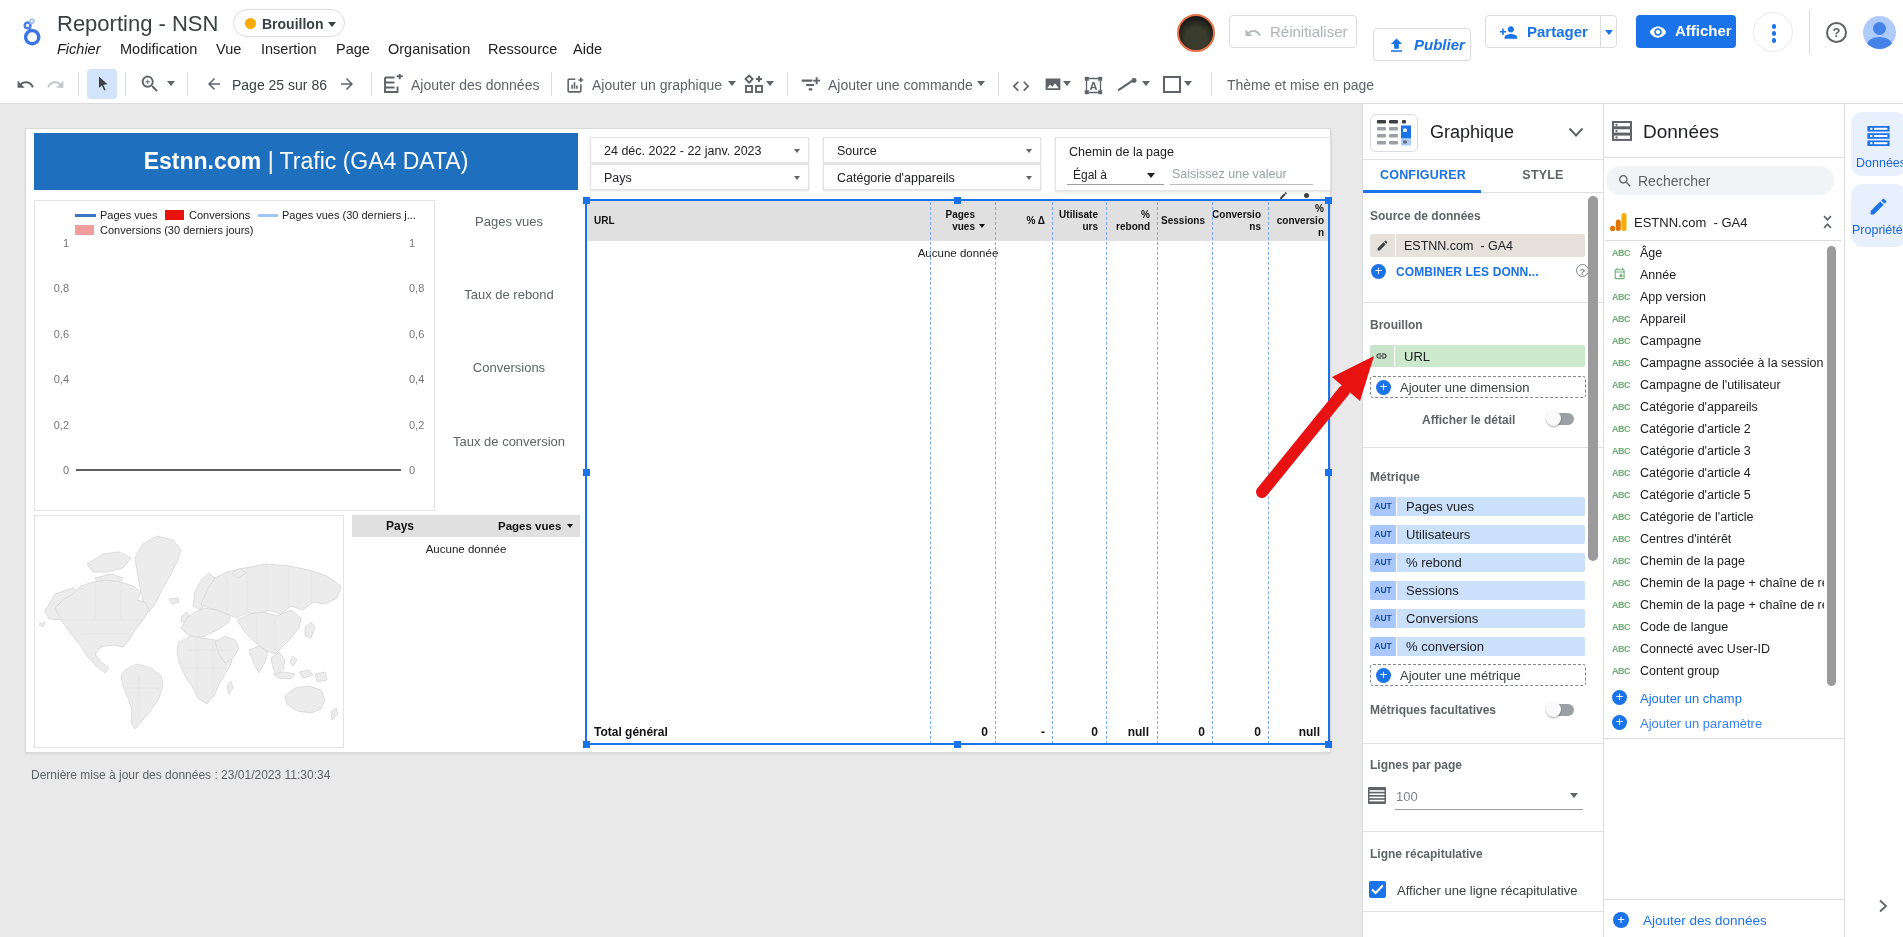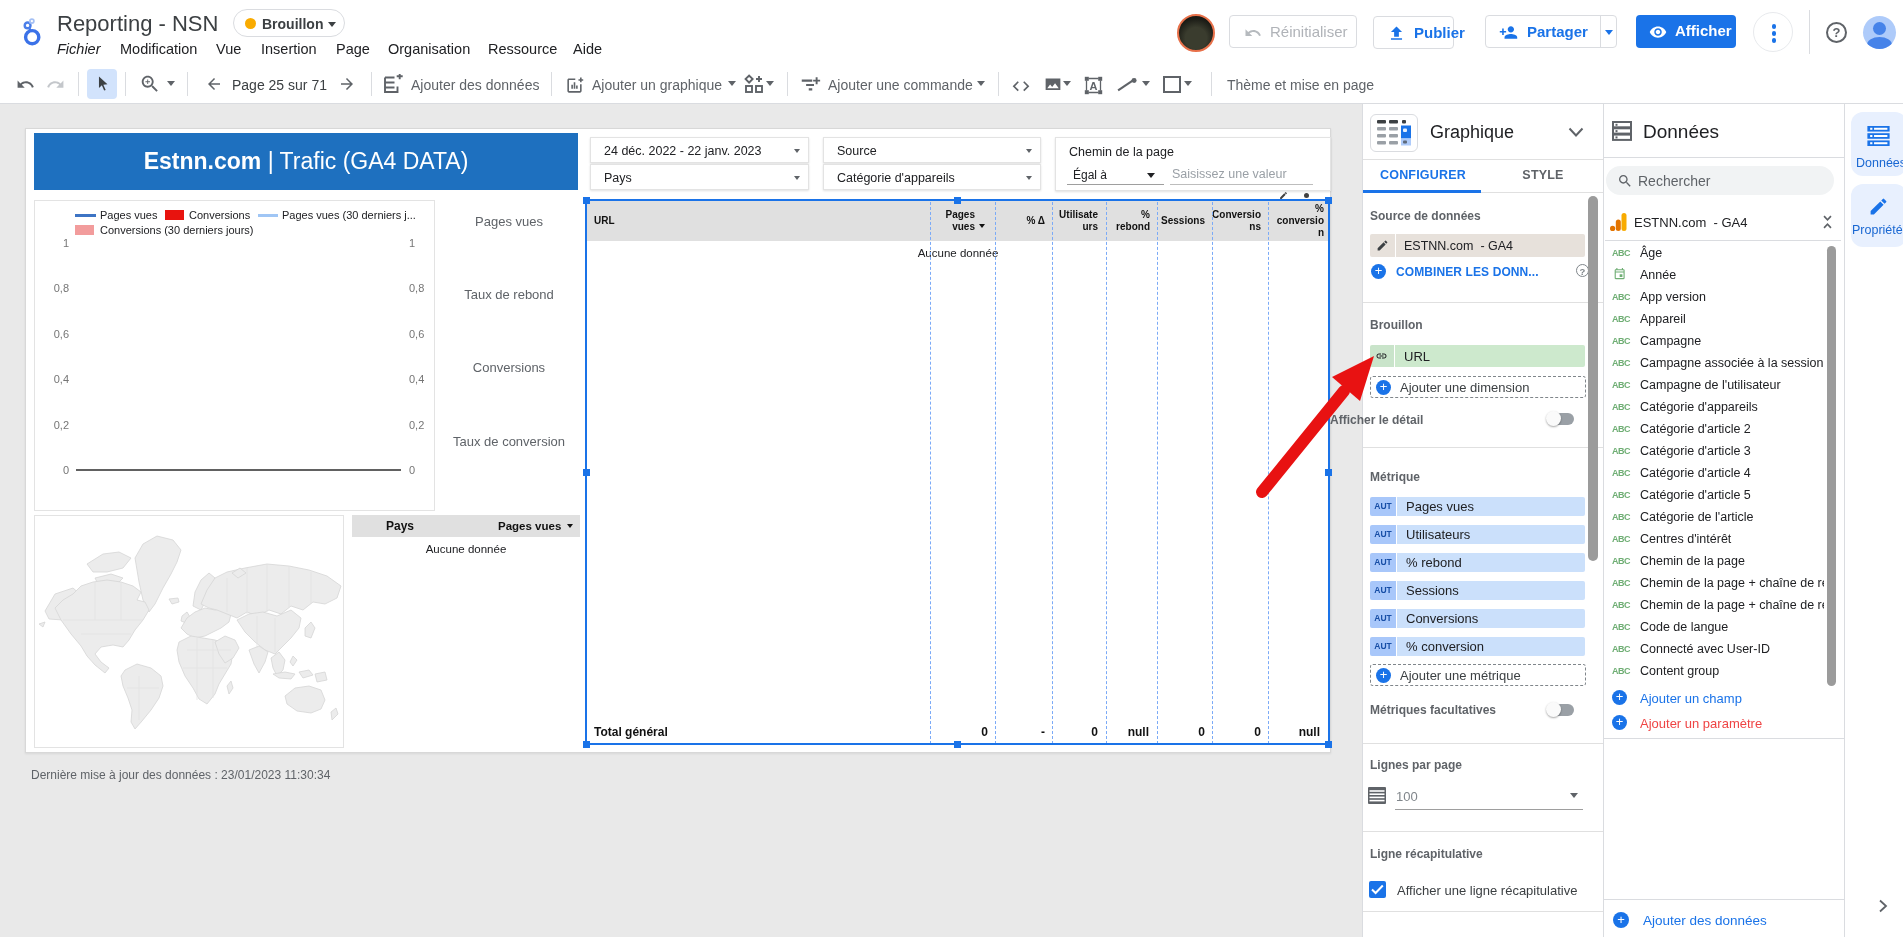--- a/index.html
+++ b/index.html
@@ -64,21 +64,21 @@
   <span class="abs" style="left:573px;">Aide</span>
 </div>
 
 <div class="abs" style="left:1177px;top:14px;width:38px;height:38px;border-radius:50%;background:radial-gradient(circle at 50% 65%, #3a3c2e 0 38%, #1b1c16 70%, #101010);border:2.5px solid #e8714a;"></div>
 <div class="abs" style="left:1229px;top:15px;width:128px;height:33px;border:1px solid #dadce0;border-radius:4px;">
   <svg class="ico abs" style="left:14px;top:8px;" width="18" height="18" viewBox="0 0 24 24" fill="#b6babe">
       <path d="M12.5 8c-2.65 0-5.05.99-6.9 2.6L2 7v9h9l-3.62-3.62c1.39-1.16 3.16-1.88 5.12-1.88 3.54 0 6.55 2.31 7.6 5.5l2.37-.78C21.08 11.03 17.15 8 12.5 8z"></path>
     </svg>
   <span class="abs" style="left:40px;top:7px;font-size:15px;color:#b0b3b8;">Réinitialiser</span>
 </div>
-<div class="abs" style="left:1373px;top:16px;width:81px;height:33px;border:1px solid #dadce0;border-radius:4px;">
+<div class="abs" style="left:1373px;top:28px;width:98px;height:33px;border:1px solid #dadce0;border-radius:4px;font-style:italic;">
   <svg class="ico abs" style="left:13px;top:7px;" width="19" height="19" viewBox="0 0 24 24" fill="#1a73e8">
       <path d="M9 16h6v-6h4l-7-7-7 7h4v6zm-4 2h14v2H5v-2z"></path>
     </svg>
   <span class="abs" style="left:40px;top:7px;font-size:15px;font-weight:700;color:#1a73e8;">Publier</span>
 </div>
 <div class="abs" style="left:1485px;top:15px;width:132px;height:33px;border:1px solid #dadce0;border-radius:4px;">
   <svg class="ico abs" style="left:13px;top:7px;" width="19" height="19" viewBox="0 0 24 24" fill="#1a73e8">
       <path d="M15 12c2.21 0 4-1.79 4-4s-1.79-4-4-4-4 1.79-4 4 1.79 4 4 4zm-9-2V7H4v3H1v2h3v3h2v-3h3v-2H6zm9 4c-2.67 0-8 1.34-8 4v2h16v-2c0-2.66-5.33-4-8-4z"></path>
     </svg>
   <span class="abs" style="left:41px;top:7px;font-size:15px;font-weight:700;color:#1a73e8;">Partager</span>
@@ -118,21 +118,21 @@
 </div>
 <div class="sep" style="left:125px;top:72px;height:24px;"></div>
 <svg class="ico abs" style="left:139px;top:73px;" width="22" height="22" viewBox="0 0 24 24" fill="#5f6368">
     <path d="M15.5 14h-.79l-.28-.27C15.41 12.59 16 11.11 16 9.5 16 5.91 13.09 3 9.5 3S3 5.91 3 9.5 5.91 16 9.5 16c1.61 0 3.09-.59 4.23-1.57l.27.28v.79l5 4.99L20.49 19l-4.99-5zm-6 0C7.01 14 5 11.99 5 9.5S7.01 5 9.5 5 14 7.01 14 9.5 11.99 14 9.5 14zm2.5-4h-2v2H9v-2H7V9h2V7h1v2h2v1z"></path>
   </svg>
 <div class="caret" style="left:167px;top:81px;"></div>
 <div class="sep" style="left:187px;top:72px;height:24px;"></div>
 <svg class="ico abs" style="left:205px;top:75px;" width="18" height="18" viewBox="0 0 24 24" fill="#5f6368">
     <path d="M20 11H7.83l5.59-5.59L12 4l-8 8 8 8 1.41-1.41L7.83 13H20v-2z"></path>
   </svg>
-<div class="abs" style="left:232px;top:77px;font-size:14px;color:#3c4043;">Page 25 sur 71</div>
+<div class="abs" style="left:232px;top:77px;font-size:14px;color:#3c4043;">Page 25 sur 86</div>
 <svg class="ico abs" style="left:338px;top:75px;" width="18" height="18" viewBox="0 0 24 24" fill="#5f6368">
     <path d="M12 4l-1.41 1.41L16.17 11H4v2h12.17l-5.58 5.59L12 20l8-8z"></path>
   </svg>
 <div class="sep" style="left:371px;top:72px;height:24px;"></div>
 <svg class="ico abs" style="left:383px;top:74px;" width="21" height="21" viewBox="0 0 21 21" fill="none" stroke="#5f6368" stroke-width="1.9">
     <path d="M2 3.5h9.5M2 8.5h9.5M2 13.5h9.5M2 3.5v14.5h12.5v-5.5"></path>
     <path d="M14.5 12.5v6M11.5 15.5h6" transform="translate(2.2,-13.2)"></path>
     <path d="M2 18h12.5"></path>
   </svg>
 <div class="abs" style="left:411px;top:77px;font-size:14px;color:#5f6368;">Ajouter des données</div>
@@ -403,21 +403,21 @@
       </svg>
   </div>
   <div class="abs" style="left:25px;top:0;width:190px;height:22px;background:#cde9cd;border-radius:0 2px 2px 0;">
     <span class="abs" style="left:9px;top:4px;font-size:13px;color:#202124;">URL</span>
   </div>
 </div>
 <div class="dashbox" style="top:376px;">
   <div class="pluscirc" style="left:5px;top:2.5px;">+</div>
   <span class="abs" style="left:29px;top:3px;font-size:13px;color:#3c4043;">Ajouter une dimension</span>
 </div>
-<div class="panel-label" style="left:1330px;top:413px;">Afficher le détail</div>
+<div class="panel-label" style="left:1422px;top:413px;">Afficher le détail</div>
 <div class="abs" style="left:1553px;top:413px;width:21px;height:12px;background:#9aa0a6;border-radius:6px;"></div>
 <div class="abs" style="left:1546px;top:411px;width:15px;height:15px;border-radius:50%;background:#fafafa;box-shadow:0 1px 2px rgba(0,0,0,.35);"></div>
 <div class="abs" style="left:1363px;top:447px;width:240px;height:1px;background:#e0e0e0;"></div>
 
 <div class="panel-label" style="left:1370px;top:470px;">Métrique</div>
 <div class="mchip" style="top:497px;">
     <div class="aut">AUT</div>
     <div class="lbl">Pages vues</div>
   </div>
 <div class="mchip" style="top:525px;">
@@ -581,21 +581,21 @@
     <span class="fieldtxt">Connecté avec User-ID</span>
   </div>
 <div class="fieldrow" style="top:660px;">
     <span class="abc">ABC</span>
     <span class="fieldtxt">Content group</span>
   </div>
 
 <div class="pluscirc" style="left:1612px;top:690px;">+</div>
 <div class="abs" style="left:1640px;top:691px;font-size:13px;color:#1a73e8;">Ajouter un champ</div>
 <div class="pluscirc" style="left:1612px;top:715px;">+</div>
-<div class="abs" style="left:1640px;top:716px;font-size:13px;color:#ef4444;">Ajouter un paramètre</div>
+<div class="abs" style="left:1640px;top:716px;font-size:13px;color:#3b82f6;">Ajouter un paramètre</div>
 <div class="abs" style="left:1604px;top:738px;width:240px;height:1px;background:#dadce0;"></div>
 
 <div class="abs" style="left:1604px;top:899px;width:240px;height:1px;background:#dadce0;"></div>
 <div class="pluscirc" style="left:1613px;top:912px;width:16px;height:16px;line-height:15px;">+</div>
 <div class="abs" style="left:1643px;top:913px;font-size:13.5px;color:#1a73e8;">Ajouter des données</div>
 
 <div class="abs" style="left:1827px;top:246px;width:9px;height:440px;background:#9b9b9b;border-radius:5px;"></div>
 
 <div class="abs" style="left:1851px;top:112px;width:56px;height:64px;background:#e8f0fe;border-radius:12px;"></div>
 <svg class="abs" style="left:1867px;top:126px;" width="23" height="20" viewBox="0 0 20 18" fill="#1a73e8">

